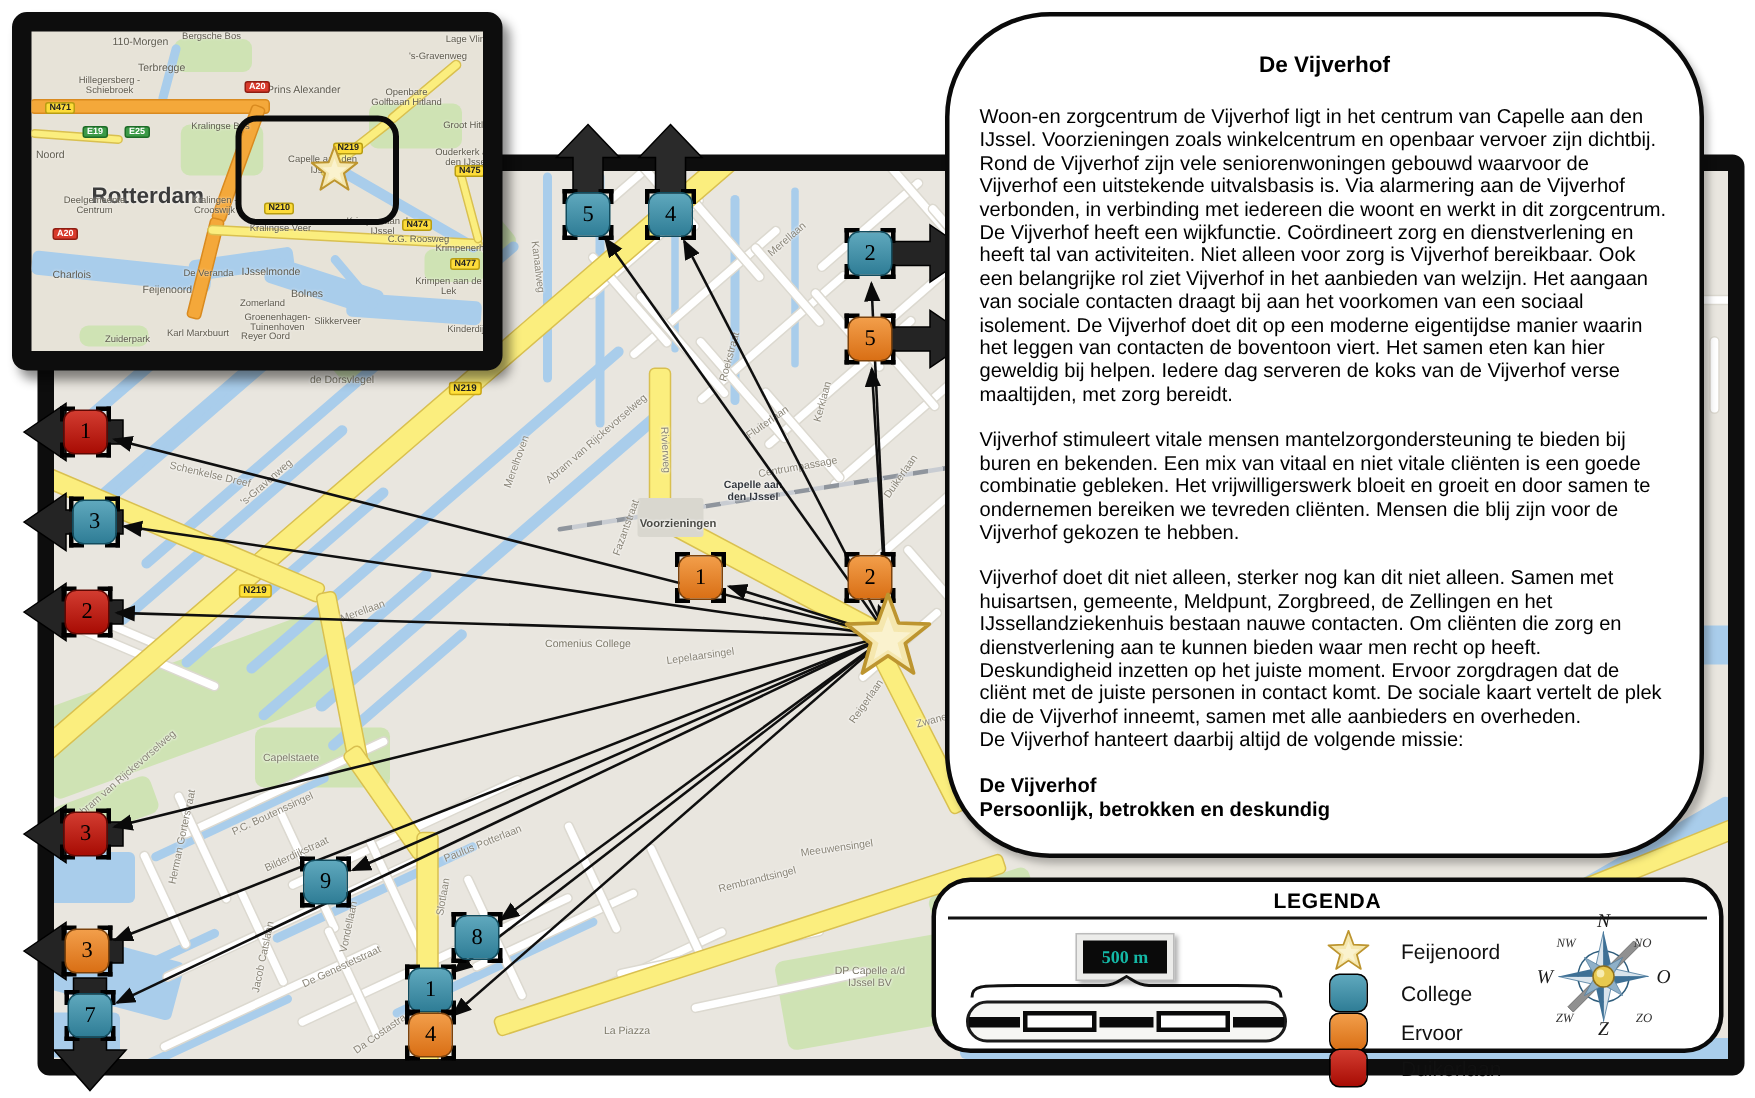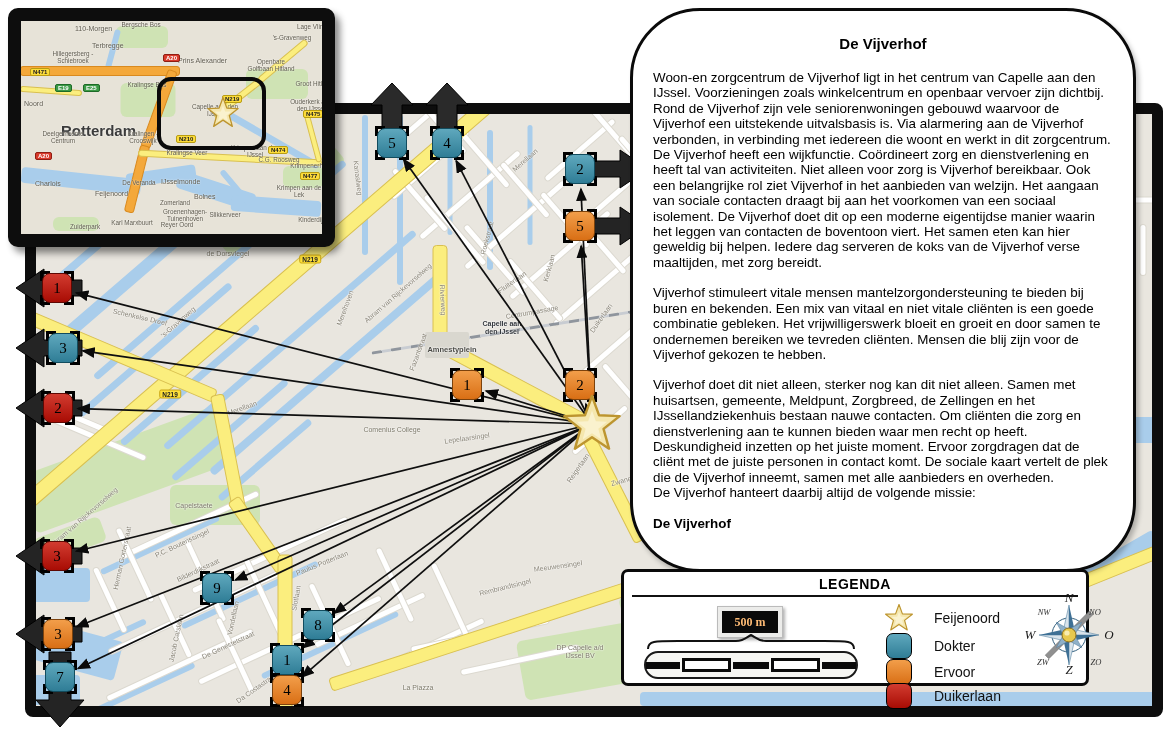--- a/index.html
+++ b/index.html
@@ -57,27 +57,27 @@
   .mk-overig{background:linear-gradient(180deg,#f29e4a,#d96f15);border-color:#7c420c}
   .mk-ziekenhuis{background:linear-gradient(180deg,#d23c30,#a80c04);border-color:#5e0803}
   
   #panel{position:absolute;left:630px;top:8px;width:506px;height:564px;background:#fff;
          border:3px solid #0a0a0a;border-radius:70px 70px 70px 70px;box-sizing:border-box;z-index:7;
          padding:14px 20px 0 20px;box-shadow:3px 4px 5px rgba(0,0,0,.25)}
   #panel h1{font-size:15px;text-align:center;margin:10px 0 18px 0}
   #panel p{font-size:13.4px;line-height:1.15;margin:0 0 15px 0;white-space:pre-line}
   #mission{font-size:13.4px;line-height:1.2;font-weight:bold}
   
-  #legend{position:absolute;left:621px;top:569px;width:468px;height:117px;background:#fff;
-          border:3px solid #0a0a0a;border-radius:7px;box-sizing:border-box;z-index:7}
+  #legend{position:absolute;left:621px;top:585px;width:528px;height:117px;background:#fff;
+          border:3px solid #0a0a0a;border-radius:26px;box-sizing:border-box;z-index:7}
   #legend-title{font-size:14px;font-weight:bold;text-align:center;margin-top:4px;letter-spacing:.5px}
   #legend-rule{border-bottom:2px solid #111;margin:3px 8px 0 8px}
   #scale-label{position:absolute;left:93px;top:34px;width:64px;height:30px;background:#ececea;
                border:1px solid #bbb;box-shadow:2px 2px 3px rgba(0,0,0,.3);display:flex;align-items:center;justify-content:center}
-  #scale-label-inner{width:56px;height:22px;background:#0a0a0a;color:#fdba74;display:flex;align-items:center;
+  #scale-label-inner{width:56px;height:22px;background:#0a0a0a;color:#14b8a6;display:flex;align-items:center;
                justify-content:center;font-family:"Liberation Serif",serif;font-size:12px;font-weight:bold}
   #scale-bar{position:absolute;left:20px;top:79px;width:214px;height:28px;border:2px solid #1a1a1a;
              border-radius:14px;box-sizing:border-box;background:#f6f6f3;display:flex;align-items:center;
              justify-content:center;gap:2px}
   .sb-dash{height:7px;background:#0a0a0a}
   .sb-box{width:50px;height:14px;background:#fff;border:3px solid #0a0a0a;box-sizing:border-box}
   #legend-items{position:absolute;left:258px;top:24px}
   .li-row{position:absolute;display:flex;align-items:center}
   .li-label{font-size:14px;color:#111;margin-left:18px}
   .li-sq{width:26px;height:26px;border-radius:7px;border:1.5px solid;box-sizing:border-box}
@@ -188,21 +188,21 @@
         <div class="mlb" style="left: 206px; top: 294px; transform: translate(-50%, -50%) rotate(-20deg);">Merellaan</div>
         <div class="mlb" style="left: 309px; top: 194px; transform: translate(-50%, -50%) rotate(-70deg);">Merelhoven</div>
         <div class="mlb" style="left: 489px; top: 46px; transform: translate(-50%, -50%) rotate(-41deg);">Merellaan</div>
         <div class="mlb" style="left: 451px; top: 124px; transform: translate(-50%, -50%) rotate(-75deg);">Roekstraat</div>
         <div class="mlb" style="left: 476px; top: 168px; transform: translate(-50%, -50%) rotate(-35deg);">Fluiterlaan</div>
         <div class="mlb" style="left: 513px; top: 154px; transform: translate(-50%, -50%) rotate(-75deg);">Kerklaan</div>
         <div class="mlb" style="left: 496px; top: 198px; transform: translate(-50%, -50%) rotate(-10deg);">Centrumpassage</div>
         <div class="mlb" style="left: 565px; top: 204px; transform: translate(-50%, -50%) rotate(-55deg);">Duikerlaan</div>
         <div class="mlb" style="left: 407px; top: 186px; transform: translate(-50%, -50%) rotate(87deg);">Rivierweg</div>
         <div class="mlb mlb-station" style="left: 466px; top: 214px; transform: translate(-50%, -50%) rotate(0deg);">Capelle aan den IJssel</div>
-        <div class="mlb mlb-place" style="left: 416px; top: 235px; transform: translate(-50%, -50%) rotate(0deg);">Amnestyplein</div>
+        <div class="mlb mlb-place" style="left: 416px; top: 235px; transform: translate(-50%, -50%) rotate(0deg);">Voorzieningen</div>
         <div class="mlb mlb-poi" style="left: 356px; top: 316px; transform: translate(-50%, -50%) rotate(0deg);">Comenius College</div>
         <div class="mlb" style="left: 431px; top: 324px; transform: translate(-50%, -50%) rotate(-8deg);">Lepelaarsingel</div>
         <div class="mlb" style="left: 542px; top: 354px; transform: translate(-50%, -50%) rotate(-55deg);">Reigerlaan</div>
         <div class="mlb" style="left: 596px; top: 364px; transform: translate(-50%, -50%) rotate(-15deg);">Zwanensingel</div>
         <div class="mlb" style="left: 146px; top: 429px; transform: translate(-50%, -50%) rotate(-25deg);">P.C. Boutenssingel</div>
         <div class="mlb mlb-poi" style="left: 158px; top: 392px; transform: translate(-50%, -50%) rotate(0deg);">Capelstaete</div>
         <div class="mlb" style="left: 86px; top: 444px; transform: translate(-50%, -50%) rotate(-78deg);">Herman Gorterstraat</div>
         <div class="mlb" style="left: 162px; top: 456px; transform: translate(-50%, -50%) rotate(-25deg);">Bilderdijkstraat</div>
         <div class="mlb" style="left: 192px; top: 531px; transform: translate(-50%, -50%) rotate(-25deg);">De Genestetstraat</div>
         <div class="mlb" style="left: 197px; top: 504px; transform: translate(-50%, -50%) rotate(-78deg);">Vondellaan</div>
@@ -390,20 +390,21 @@
   <div id="panel">
     <h1>De Vijverhof</h1>
     <div id="panel-paragraphs">
         <p>Woon-en zorgcentrum de Vijverhof ligt in het centrum van Capelle aan den IJssel. Voorzieningen zoals winkelcentrum en openbaar vervoer zijn dichtbij. Rond de Vijverhof zijn vele seniorenwoningen gebouwd waarvoor de Vijverhof een uitstekende uitvalsbasis is. Via alarmering aan de Vijverhof verbonden, in verbinding met iedereen die woont en werkt in dit zorgcentrum. De Vijverhof heeft een wijkfunctie. Coördineert zorg en dienstverlening en heeft tal van activiteiten. Niet alleen voor zorg is Vijverhof bereikbaar. Ook een belangrijke rol ziet Vijverhof in het aanbieden van welzijn. Het aangaan van sociale contacten draagt bij aan het voorkomen van een sociaal isolement. De Vijverhof doet dit op een moderne eigentijdse manier waarin het leggen van contacten de boventoon viert. Het samen eten kan hier geweldig bij helpen. Iedere dag serveren de koks van de Vijverhof verse maaltijden, met zorg bereidt.</p>
         <p>Vijverhof stimuleert vitale mensen mantelzorgondersteuning te bieden bij buren en bekenden. Een mix van vitaal en niet vitale cliënten is een goede combinatie gebleken. Het vrijwilligerswerk bloeit en groeit en door samen te ondernemen bereiken we tevreden cliënten. Mensen die blij zijn voor de Vijverhof gekozen te hebben.</p>
         <p>Vijverhof doet dit niet alleen, sterker nog kan dit niet alleen. Samen met huisartsen, gemeente, Meldpunt, Zorgbreed, de Zellingen en het IJssellandziekenhuis bestaan nauwe contacten. Om cliënten die zorg en dienstverlening aan te kunnen bieden waar men recht op heeft. Deskundigheid inzetten op het juiste moment. Ervoor zorgdragen dat de cliënt met de juiste personen in contact komt. De sociale kaart vertelt de plek die de Vijverhof inneemt, samen met alle aanbieders en overheden.
 De Vijverhof hanteert daarbij altijd de volgende missie:</p>
       </div>
     <div id="mission">
         <div>De Vijverhof</div>
+        <div>Persoonlijk, betrokken en deskundig</div>
       </div>
   </div>
 
   <div id="legend">
     <div id="legend-title">LEGENDA</div>
     <div id="legend-rule"></div>
     <div id="scale-label">
       <div id="scale-label-inner">500 m</div>
     </div>
     <svg width="214" height="16" style="position:absolute;left:20px;top:62px">
@@ -423,21 +424,21 @@
               <polygon points="32,1 39.3,20.9 60.5,21.7 43.9,34.9 49.6,55.3 32,43.5 14.4,55.3 20.1,34.9 3.5,21.7 24.7,20.9" fill="#f5e7ae" stroke="#bd952f" stroke-width="2.5" stroke-linejoin="round"></polygon>
               <polygon points="32,1 39.3,20.9 60.5,21.7 43.9,34.9 49.6,55.3 32,43.5 14.4,55.3 20.1,34.9 3.5,21.7 24.7,20.9" transform="translate(14.4,15.5) scale(0.55)" fill="#fcf6dc" opacity="0.7"></polygon>
             </svg>
           </div>
           <span class="li-label">Feijenoord</span>
         </div>
         <div class="li-row" style="top: 37px; left: 0px;">
           <div style="width: 34px; display: flex; justify-content: center;">
             <div class="li-sq mk-dokter"></div>
           </div>
-          <span class="li-label">Dokter</span>
+          <span class="li-label">College</span>
         </div>
         <div class="li-row" style="top: 63px; left: 0px;">
           <div style="width: 34px; display: flex; justify-content: center;">
             <div class="li-sq mk-overig"></div>
           </div>
           <span class="li-label">Ervoor</span>
         </div>
         <div class="li-row" style="top: 87px; left: 0px;">
           <div style="width: 34px; display: flex; justify-content: center;">
             <div class="li-sq mk-ziekenhuis"></div>

